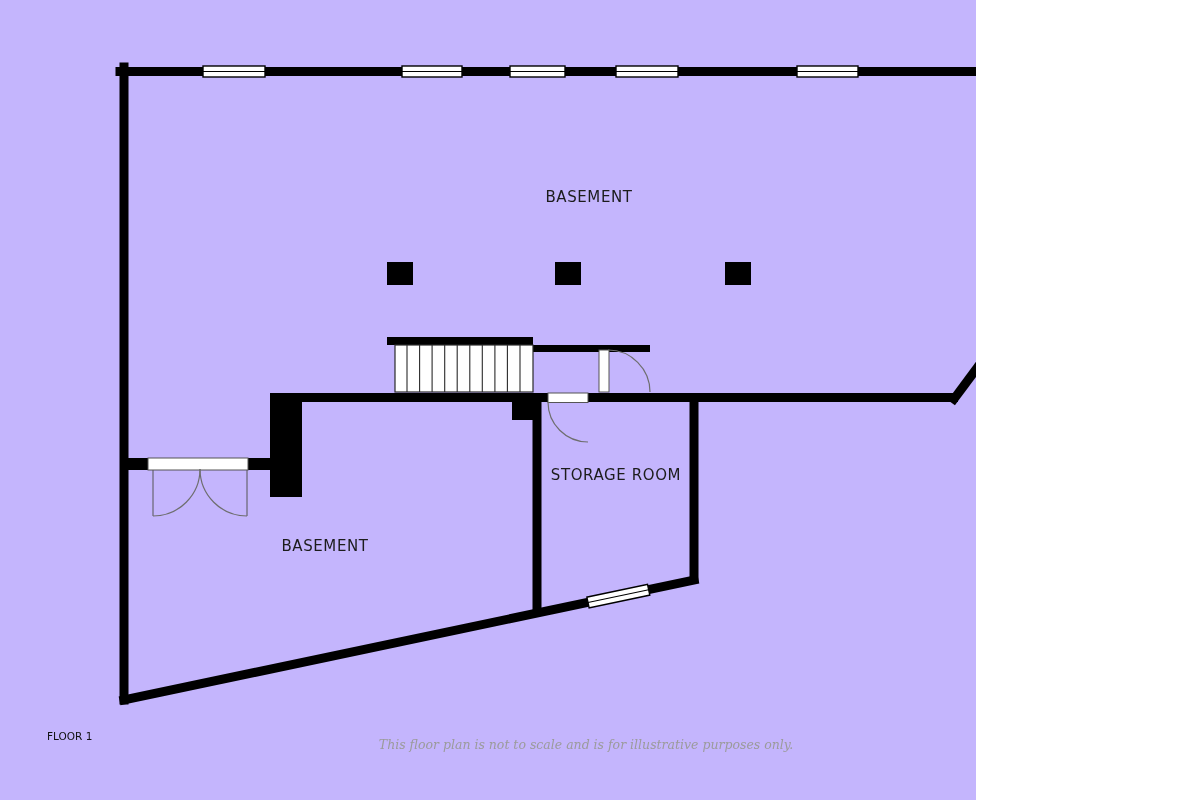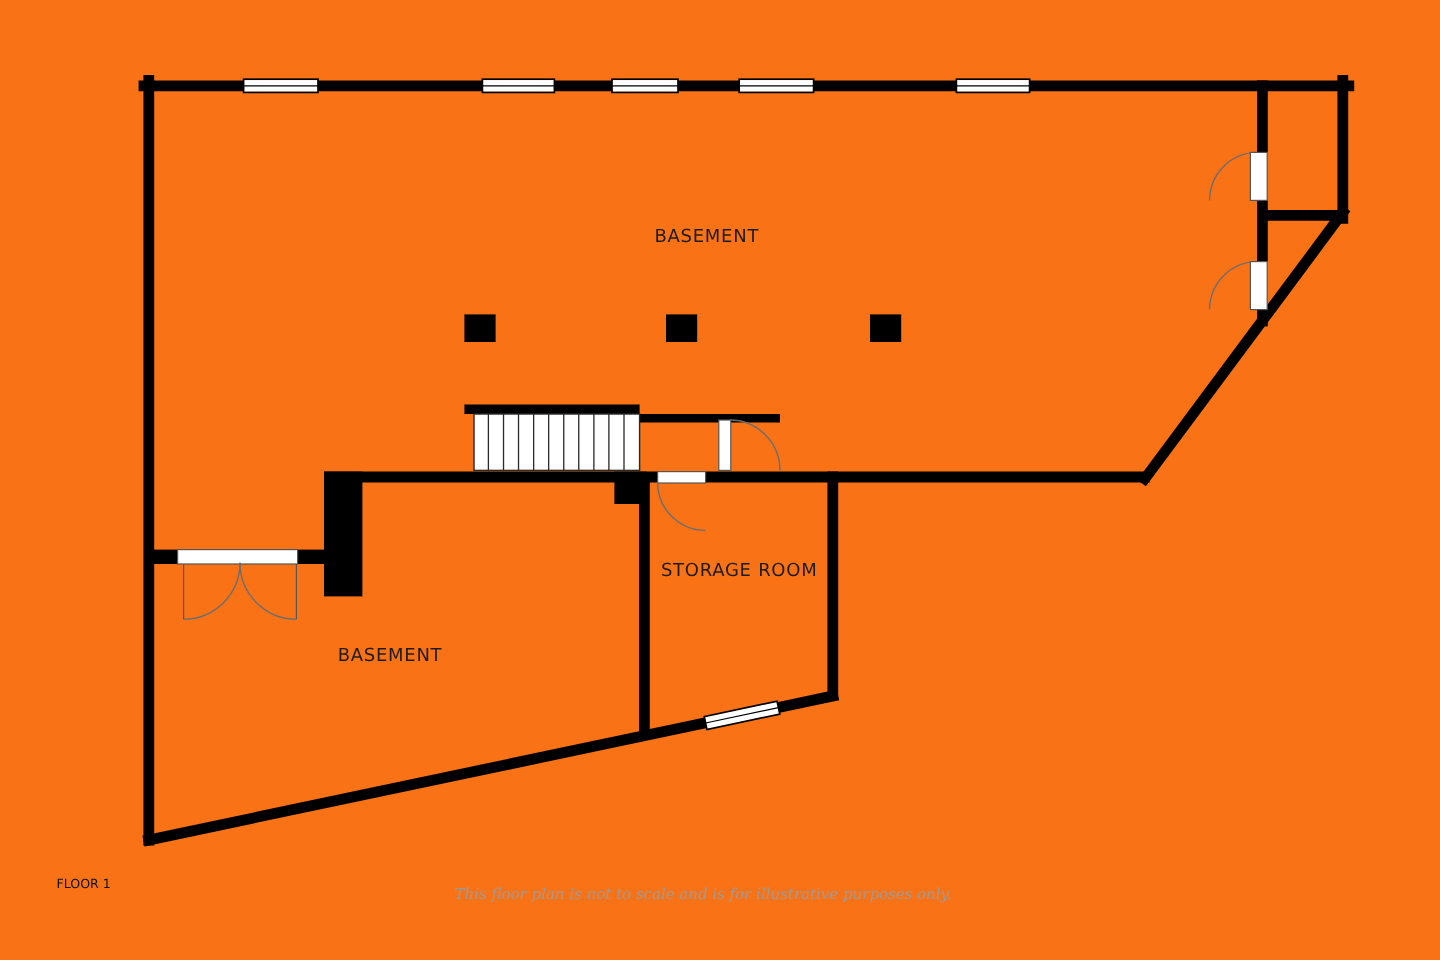--- a/index.html
+++ b/index.html
@@ -1,19 +1,19 @@
 <!DOCTYPE html>
 <html><head>
 <meta charset="utf-8">
 <style>
   html,body{margin:0;padding:0;background:#ffffff;}
   .canvas{
     position:relative;
-    width:1200px;height:800px;
-    background:#f97316;
+    width:976px;height:800px;
+    background:#c4b5fd;
     overflow:hidden;
     font-family:"DejaVu Sans","Liberation Sans",sans-serif;
   }
   svg{position:absolute;top:0;left:0;}
   .room-label{
     font-family:"DejaVu Sans","Liberation Sans",sans-serif;
     font-size:15px;
     letter-spacing:0.6px;
     fill:#1c1c1c;
   }

